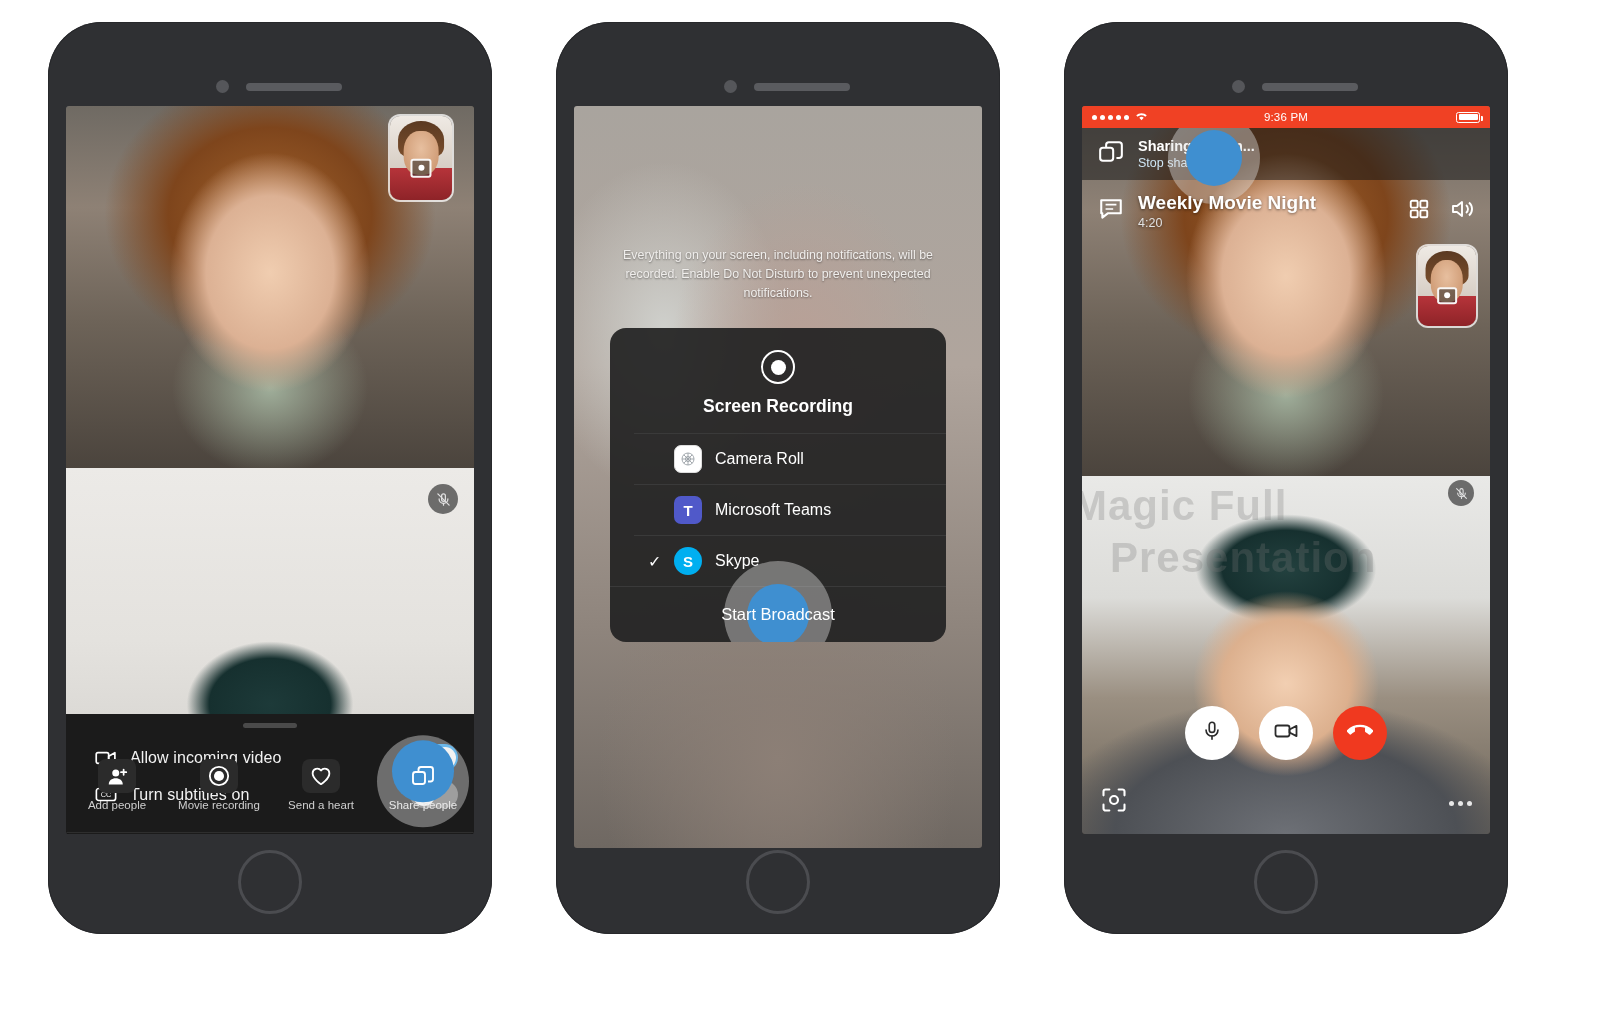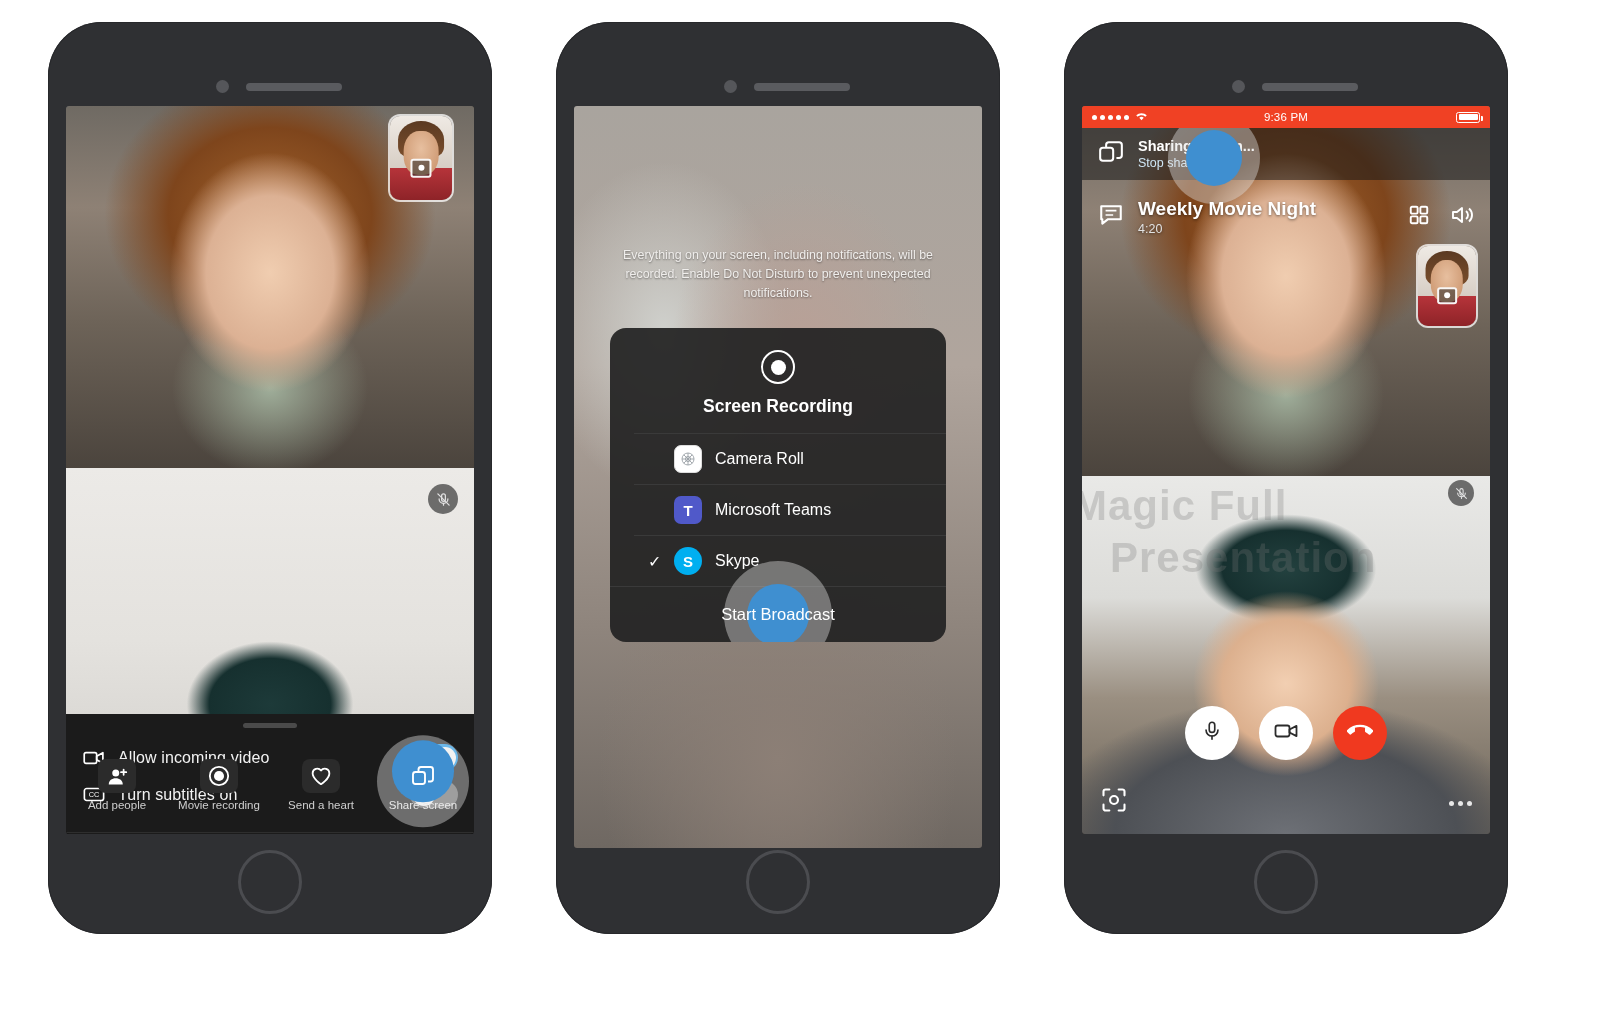--- a/index.html
+++ b/index.html
@@ -64,21 +64,21 @@
   .pip .flipicon::after{content:"";width:6px;height:6px;border-radius:50%;background:#fff;}
   #p1 .pip{ left:324px; top:10px; width:62px; height:84px; }
 
   .mutebadge{position:absolute;width:30px;height:30px;border-radius:50%;
       background:rgba(60,60,60,.72);display:flex;align-items:center;justify-content:center;}
   #p1 .mutebadge{right:16px; top:16px;}
 
   .grabber{position:absolute;left:50%;transform:translateX(-50%);top:9px;
       width:54px;height:5px;border-radius:3px;background:#4a4a4a;}
 
-  .optrow{position:absolute;left:0;width:100%;height:43px;display:flex;align-items:center;padding:0 16px;}
+  .optrow{position:absolute;left:0;width:100%;height:43px;display:flex;align-items:center;padding:0 28px;}
   .optrow .olabel{color:#f2f2f2;font-size:16px;margin-left:13px;letter-spacing:.1px;}
   .optrow .oicon{width:23px;height:20px;display:flex;align-items:center;justify-content:center;}
   .toggle{position:absolute;right:16px;width:48px;height:27px;border-radius:14px;}
   .toggle .knob{position:absolute;top:2.5px;width:22px;height:22px;border-radius:50%;background:#fff;}
   .toggle.on{background:#1a9cf0;} .toggle.on .knob{right:2.5px;}
   .toggle.off{background:#6f6f6f;} .toggle.off .knob{left:2.5px;}
 
   .hr{position:absolute;left:0;width:100%;height:1px;background:#2e2e2e;}
 
   .actions{position:absolute;left:0;bottom:4px;width:100%;height:90px;display:flex;}
@@ -126,21 +126,21 @@
   .batt::after{content:"";position:absolute;inset:1.5px;background:#fff;border-radius:1px;}
   .batt::before{content:"";position:absolute;right:-4px;top:3px;width:2px;height:5px;background:#fff;border-radius:0 1px 1px 0;}
 
   .sharebanner{position:absolute;left:0;top:22px;width:100%;height:52px;z-index:5;
       background:rgba(25,25,25,.55);display:flex;align-items:center;padding:0 16px;}
   .sharebanner .txts{margin-left:14px;}
   .sb-t1{color:#fff;font-size:14.5px;font-weight:bold;line-height:17px;}
   .sb-t2{color:#cfe6f5;font-size:12.5px;line-height:16px;}
 
   .callhdr{position:absolute;left:0;top:74px;width:100%;height:62px;z-index:5;
-      display:flex;align-items:center;padding:0 16px;margin-top:6px;}
+      display:flex;align-items:center;padding:0 16px;}
   .callhdr .ht{margin-left:14px;}
   .ch-title{color:#fff;font-size:19px;font-weight:bold;text-shadow:0 1px 3px rgba(0,0,0,.5);}
   .ch-time{color:#e2e2e2;font-size:12.5px;margin-top:2px;text-shadow:0 1px 3px rgba(0,0,0,.5);}
   .hdr-icons{margin-left:auto;display:flex;gap:20px;align-items:center;}
 
   .p3-top{position:absolute;left:0;top:0;width:100%;height:370px;}
   .p3-bot{position:absolute;left:0;top:370px;width:100%;height:358px;}
   #p3 .pip{ right:14px; top:140px; width:58px; height:80px; z-index:5;}
   #p3 .mutebadge{right:16px; top:374px; width:26px;height:26px;z-index:5;}
   .wm{position:absolute;color:rgba(120,120,120,.28);font-size:42px;font-weight:bold;letter-spacing:1px;}
@@ -245,21 +245,21 @@
           </div>
           <div class="action">
             <span class="taphalo" style="width:92px;height:92px;left:50%;top:50%;transform:translate(-50%,-54%);"></span>
             <span class="tapdot" style="width:62px;height:62px;left:50%;top:50%;transform:translate(-50%,-72%);"></span>
             <span class="abox" style="background:transparent;position:relative;">
               <svg width="24" height="22" viewBox="0 0 24 22" fill="none" stroke="#ffffff" stroke-width="1.9" stroke-linejoin="round">
                 <rect x="2" y="7" width="12" height="12" rx="2.5"></rect>
                   <path d="M7.5 7V4.5A2.5 2.5 0 0 1 10 2h9.5A2.5 2.5 0 0 1 22 4.5V14a2.5 2.5 0 0 1-2.5 2.5H17"></path>
               </svg>
             </span>
-            <span class="alab" style="position:relative;color:#e9e9e9">Share screen</span>
+            <span class="alab" style="position:relative;color:#e9e9e9">Share people</span>
           </div>
         </div>
       </div>
     </div>
   </div>
 
   <div class="phone" id="p2">
     <div class="cam" style="left:168px"></div>
     <div class="speaker" style="left:198px;width:96px"></div>
     <div class="home" style="left:190px;bottom:20px"></div>

